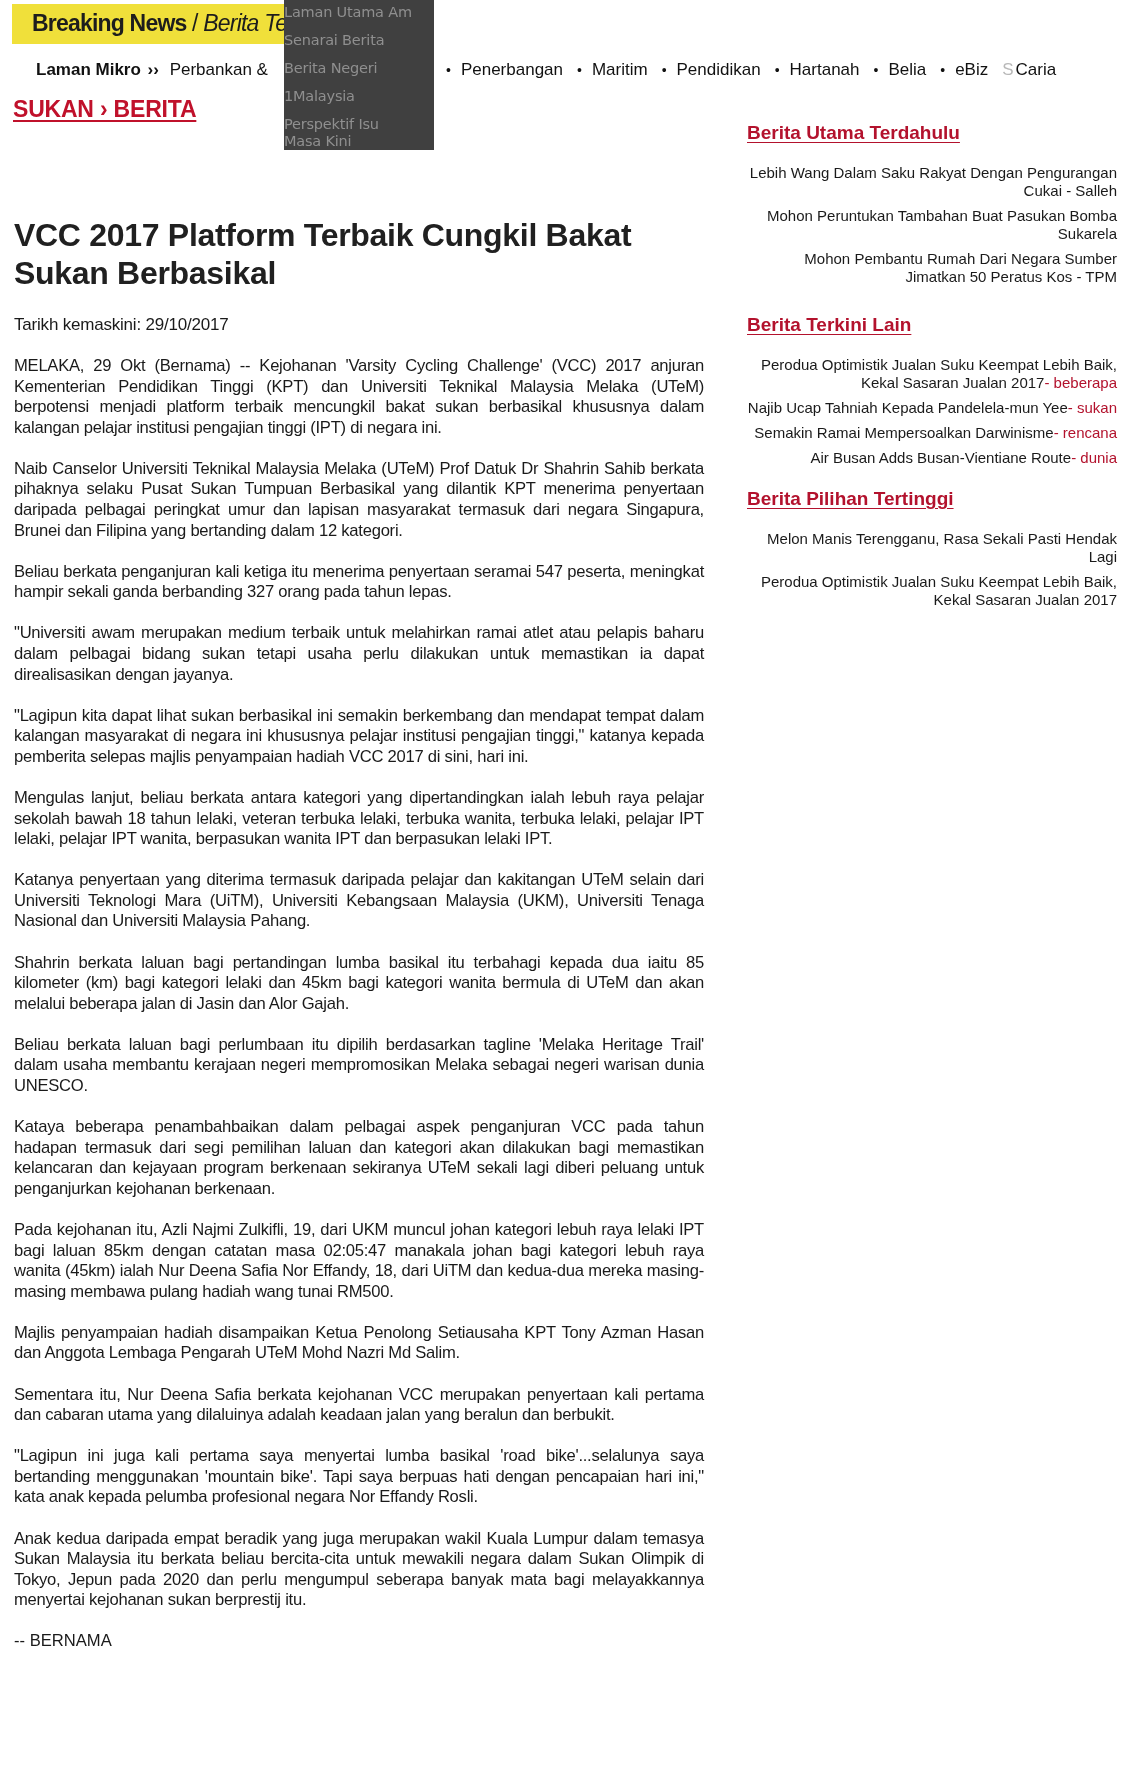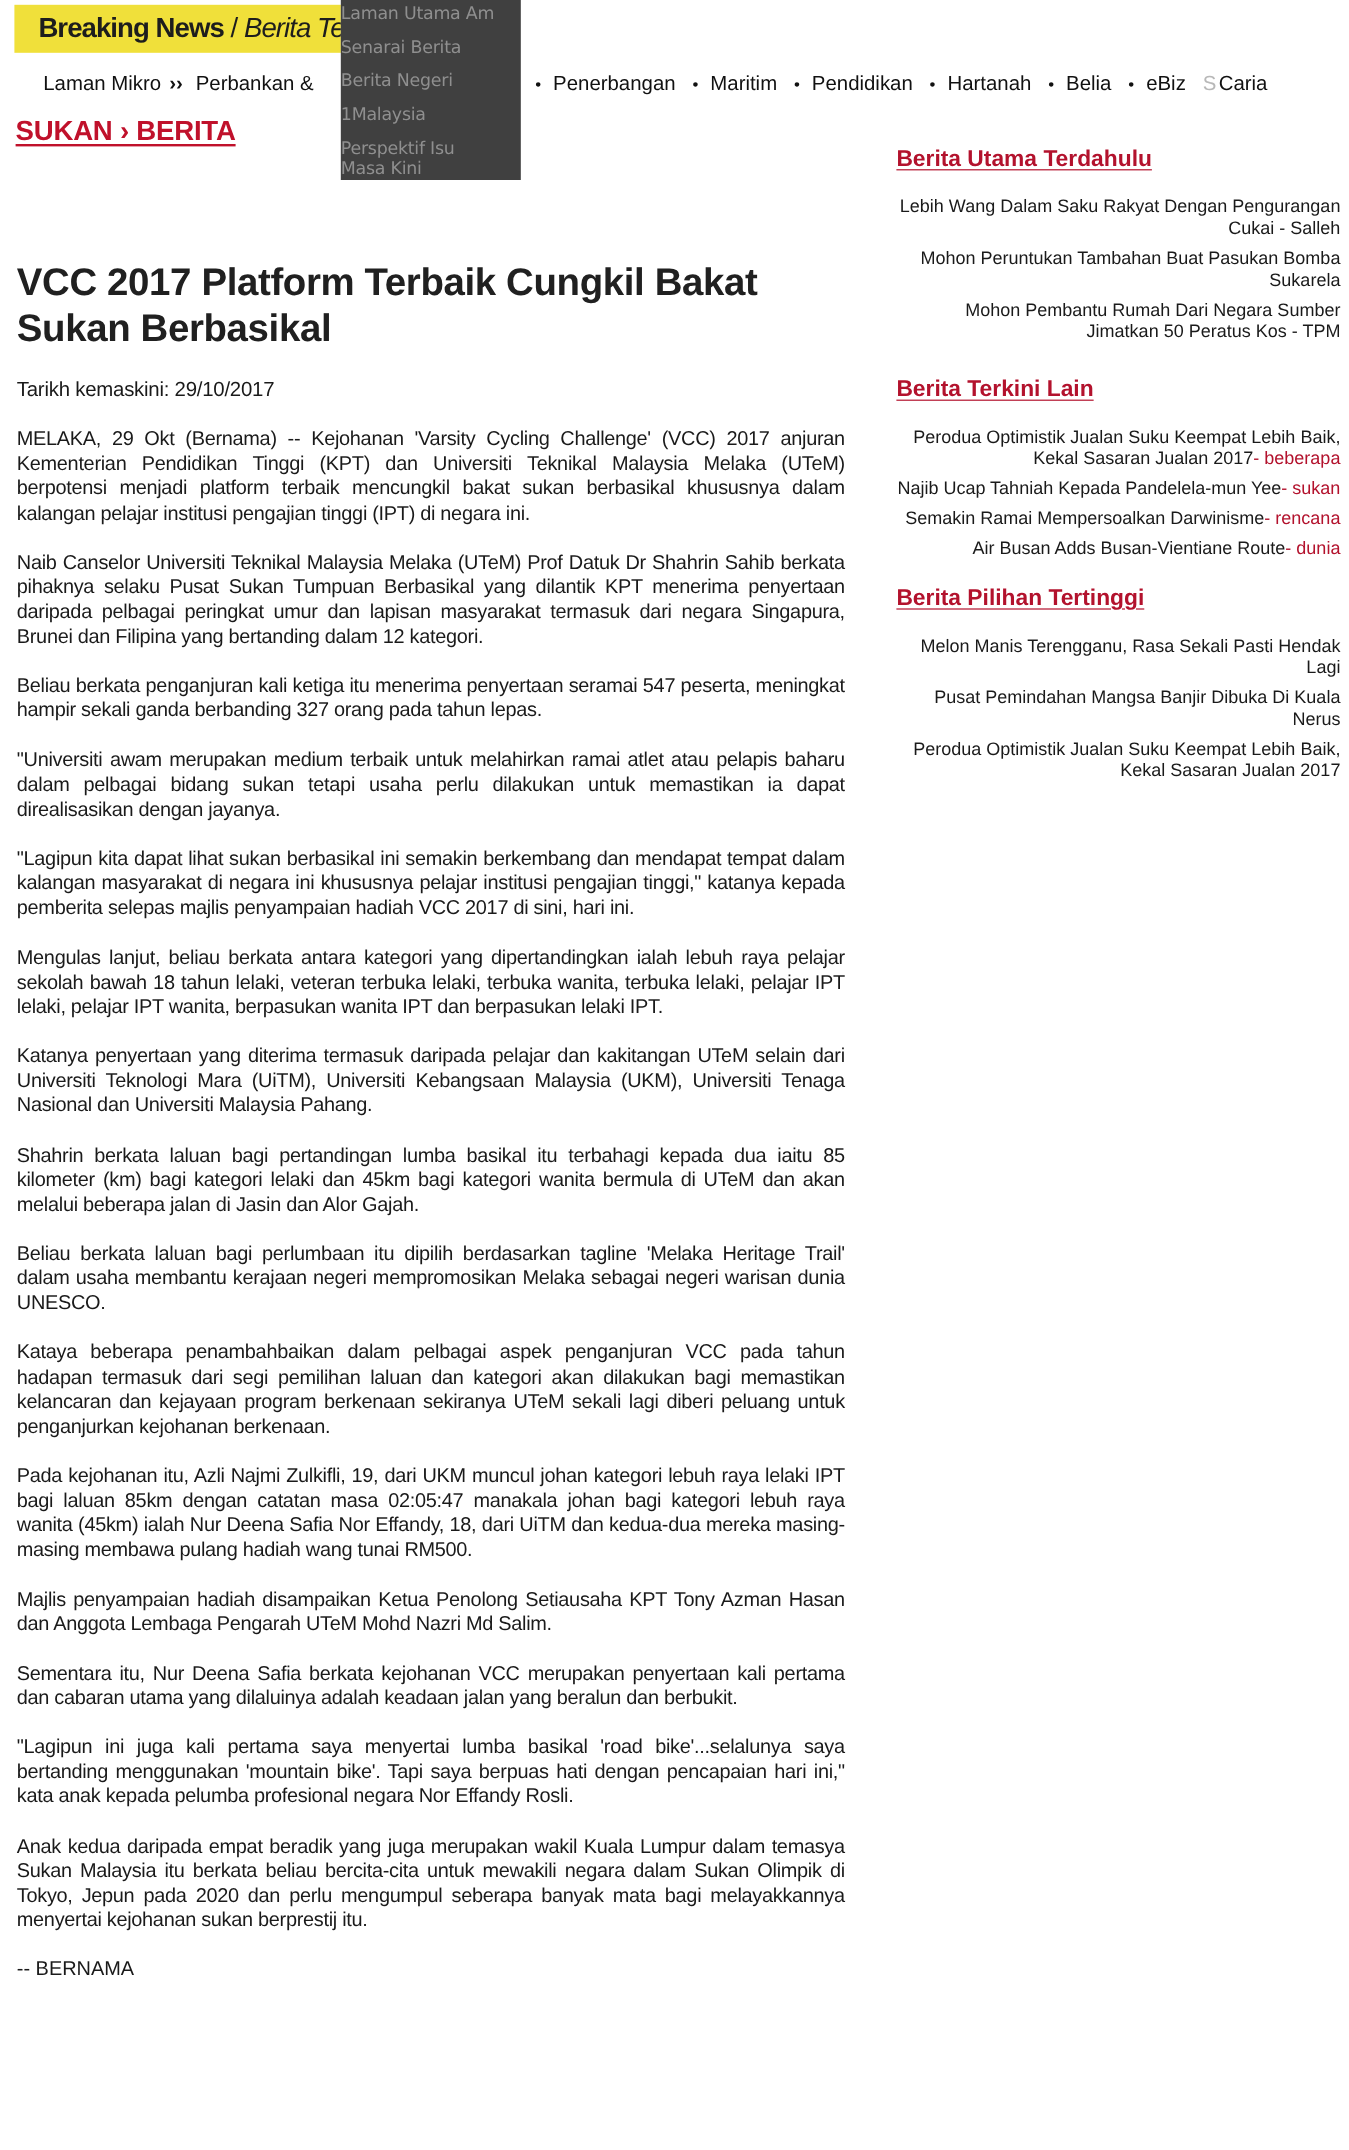--- a/index.html
+++ b/index.html
@@ -22,21 +22,21 @@
   }
   .dropdown .dd-item {
     font-size: 14.5px; color: #8f8f8f; line-height: 16px; margin-bottom: 12px;
     font-family: "DejaVu Sans", sans-serif; letter-spacing: -0.2px;
   }
   .dropdown .dd-item.two { line-height: 17px; margin-bottom: 0; }
 
   .micro-row {
     position: absolute; left: 36px; top: 60px; font-size: 17px; color: #111; white-space: nowrap;
   }
-  .micro-row .micro-label { font-weight: normal; }
+  .micro-row .micro-label { font-weight: bold; }
   .micro-row .raquo { font-weight: bold; margin: 0 6px 0 2px; }
 
   .nav-right {
     position: absolute; left: 446px; top: 60px; font-size: 17px; color: #111; white-space: nowrap;
     display: flex; align-items: center;
   }
   .nav-right .nav-item { display: inline-flex; align-items: center; margin-right: 14px; }
   .nav-right .bullet { margin-right: 10px; font-size: 14px; }
   .nav-right .faint-s { color: #b8b8b8; margin-right: 2px; }
 
@@ -174,17 +174,16 @@
       <li><span>Perodua Optimistik Jualan Suku Keempat Lebih Baik, Kekal Sasaran Jualan 2017</span><span class="cat">- beberapa</span></li>
       <li><span>Najib Ucap Tahniah Kepada Pandelela-mun Yee</span><span class="cat">- sukan</span></li>
       <li><span>Semakin Ramai Mempersoalkan Darwinisme</span><span class="cat">- rencana</span></li>
       <li><span>Air Busan Adds Busan-Vientiane Route</span><span class="cat">- dunia</span></li>
     </ul>
   </div>
   <div class="sec s3">
     <div class="sec-title">Berita Pilihan Tertinggi</div>
     <ul>
       <li><span>Melon Manis Terengganu, Rasa Sekali Pasti Hendak Lagi</span></li>
-      <li><span>Pusat Pemindahan Mangsa Banjir Dibuka Di Kuala Nerus</span></li>
       <li><span>Perodua Optimistik Jualan Suku Keempat Lebih Baik, Kekal Sasaran Jualan 2017</span></li>
     </ul>
   </div>
 </div>
 
 </body></html>

